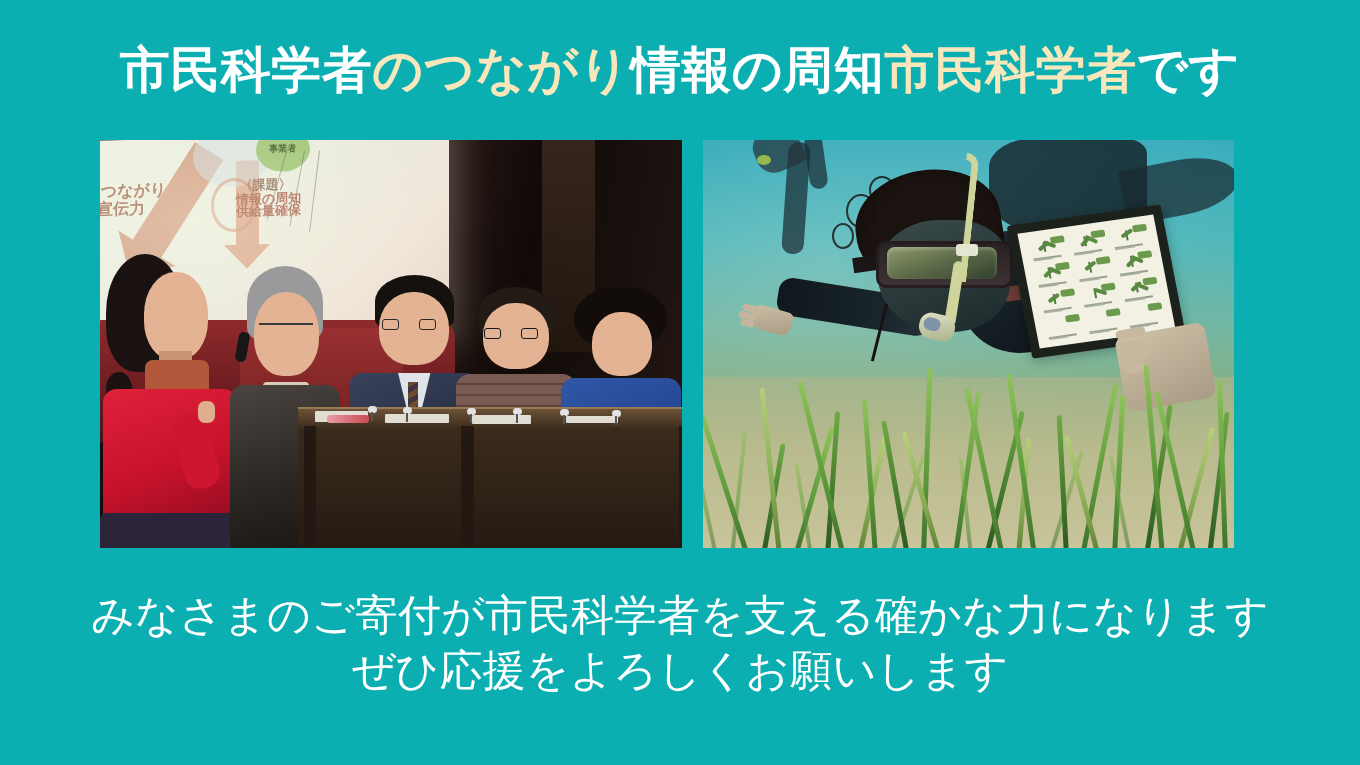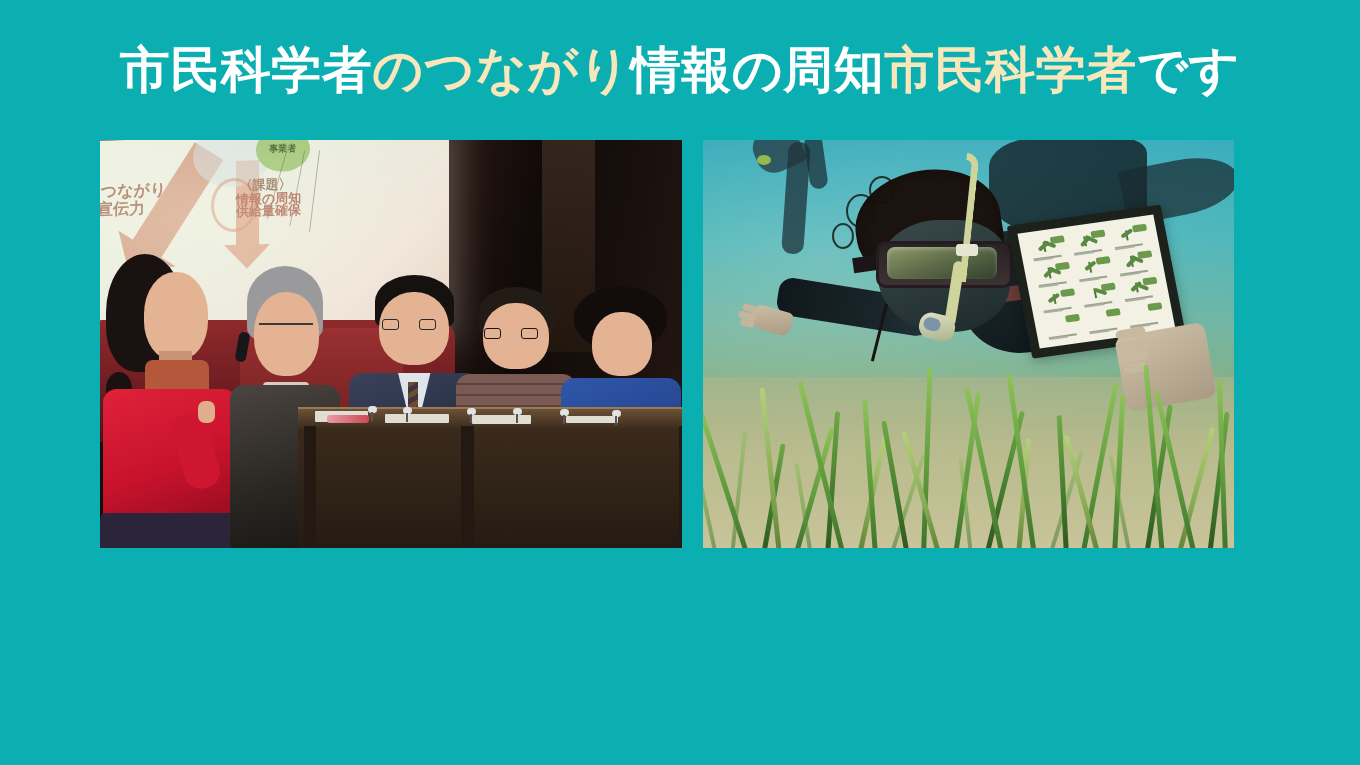--- a/index.html
+++ b/index.html
@@ -783,13 +783,15 @@
         <div class="blade" style="left:92%; height:86%; transform:rotate(-13deg);"></div>
         <div class="blade dark" style="left:95%; height:74%; transform:rotate(7deg);"></div>
         <div class="blade" style="left:98%; height:90%; transform:rotate(-2deg);"></div>
       </div>
     </div>
 
   </figure>
 </div>
 
 <div class="caption">
+  <div>みなさまのご寄付が市民科学者を支える確かな力になります</div>
+  <div>ぜひ応援をよろしくお願いします</div>
 </div>
 
 </body></html>

